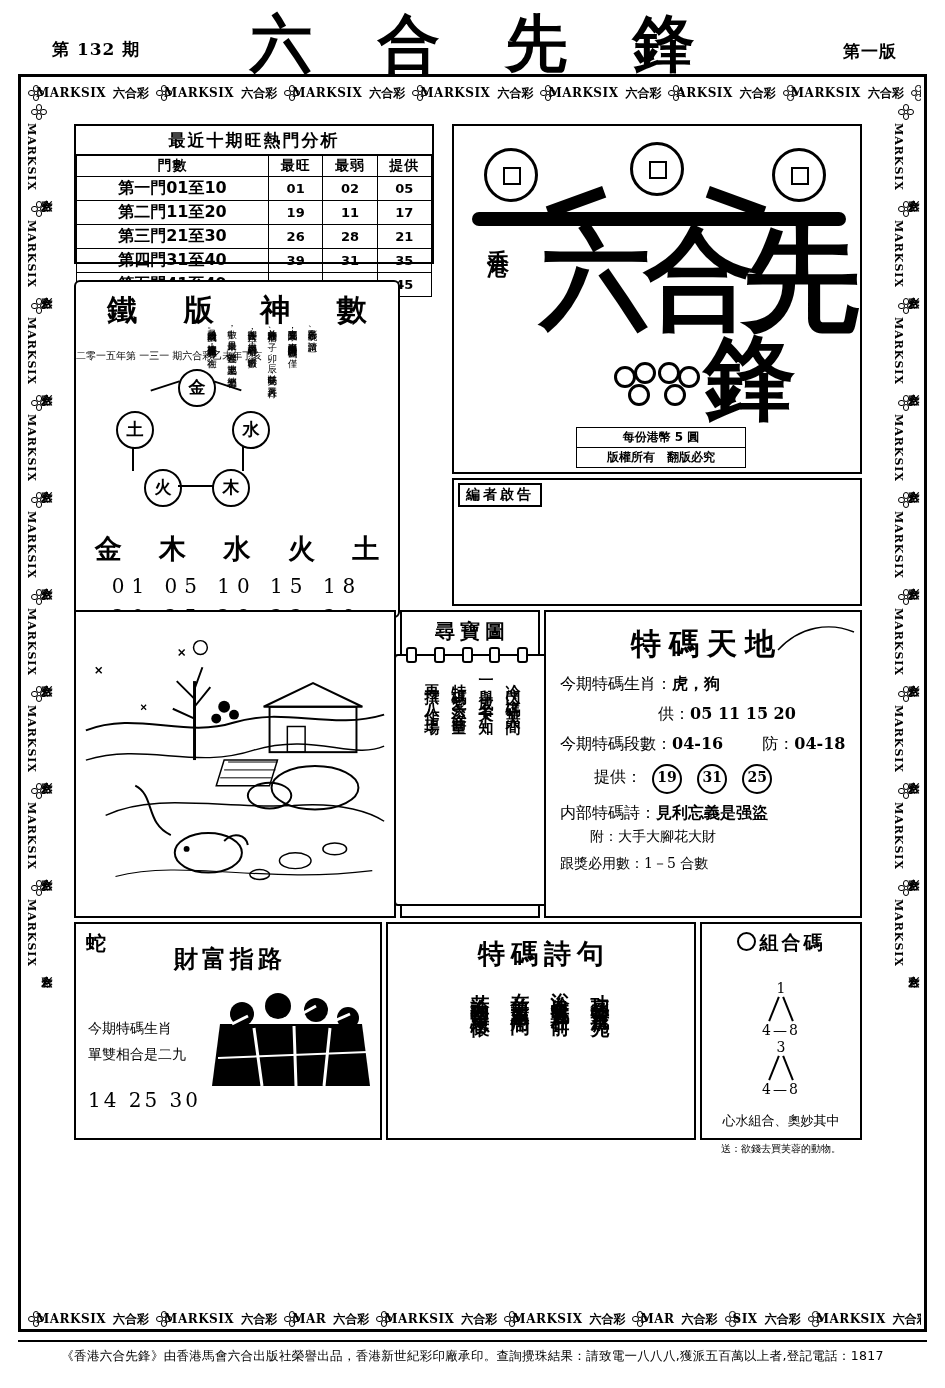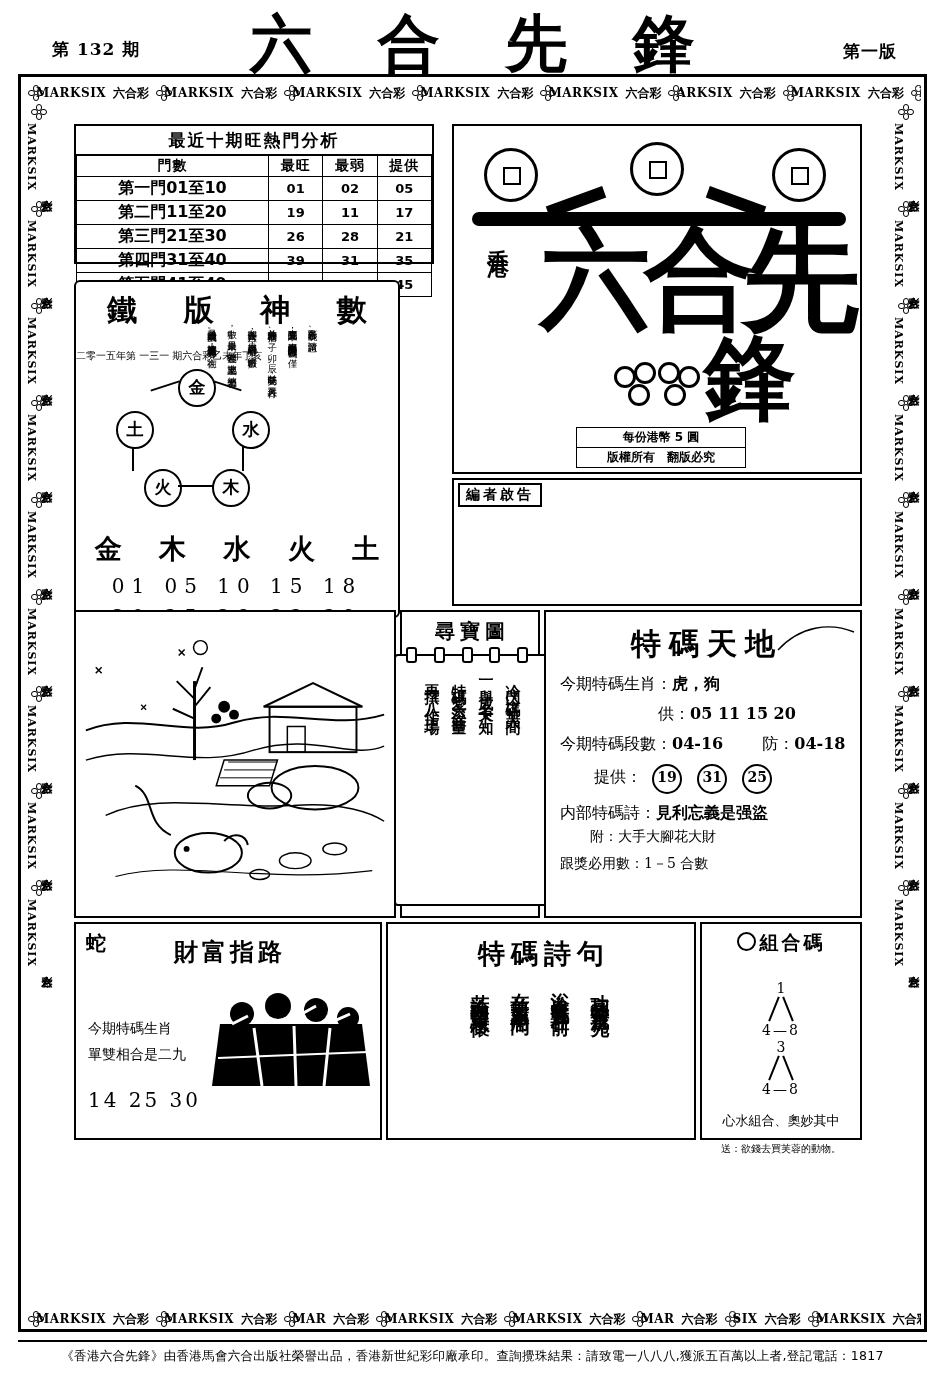--- a/index.html
+++ b/index.html
@@ -550,21 +550,21 @@
     <div class="sc-line" style="font-size:14px;">
       <span>跟獎必用數：</span><span>1－5 合數</span>
     </div>
     <svg style="position:absolute;right:4px;top:8px;width:80px;height:40px;" viewBox="0 0 80 40">
       <path d="M2,30 C24,6 54,2 78,12" fill="none" stroke="#000" stroke-width="1.4"></path>
     </svg>
   </div>
 
   <div class="box" style="left:74px;top:922px;width:308px;height:218px;">
     <div style="position:absolute;left:10px;top:6px;font-size:20px;font-weight:bold;font-family:'DejaVu Serif',serif;">蛇</div>
-    <div class="bb-title" style="font-size:24px;letter-spacing:4px;margin-top:12px;text-indent:4px;">財富指路</div>
+    <div class="bb-title" style="font-size:24px;letter-spacing:4px;margin-top:19px;text-indent:4px;">財富指路</div>
     <svg style="position:absolute;left:126px;top:42px;width:178px;height:130px;" viewBox="0 0 178 130">
       <path d="M10,120 L168,120 L160,58 L18,58 Z" fill="#000"></path>
       <circle cx="40" cy="48" r="12" fill="#000"></circle>
       <circle cx="76" cy="40" r="13" fill="#000"></circle>
       <circle cx="114" cy="44" r="12" fill="#000"></circle>
       <circle cx="146" cy="52" r="11" fill="#000"></circle>
       <path d="M30,58 l16,-8 M96,50 l18,-10 M130,56 l18,-8" stroke="#fff" stroke-width="3"></path>
       <path d="M52,62 l8,58 M92,60 l2,60 M128,62 l-6,58" stroke="#fff" stroke-width="3"></path>
       <path d="M16,92 l150,-6" stroke="#fff" stroke-width="2"></path>
     </svg>

